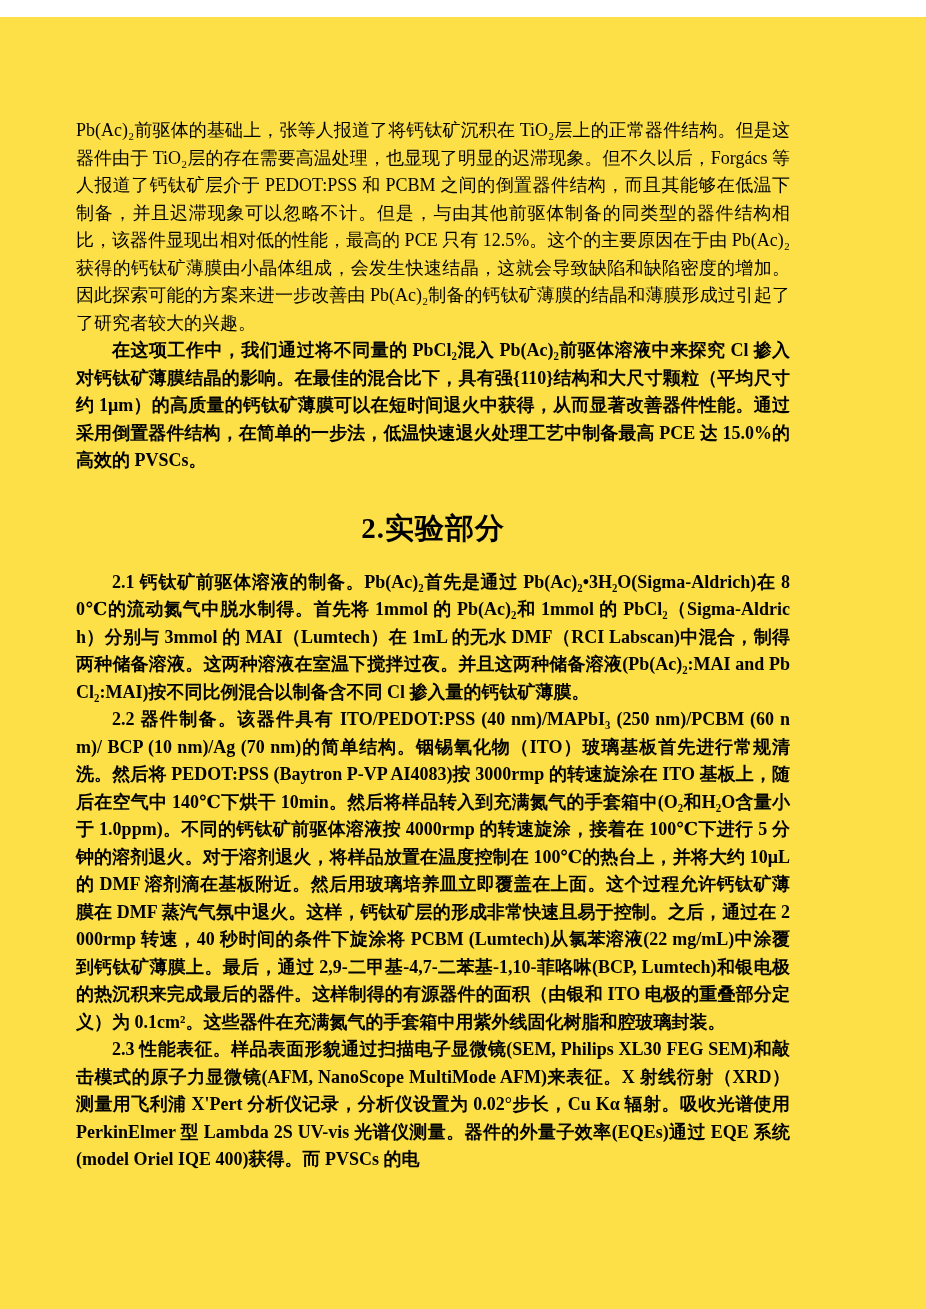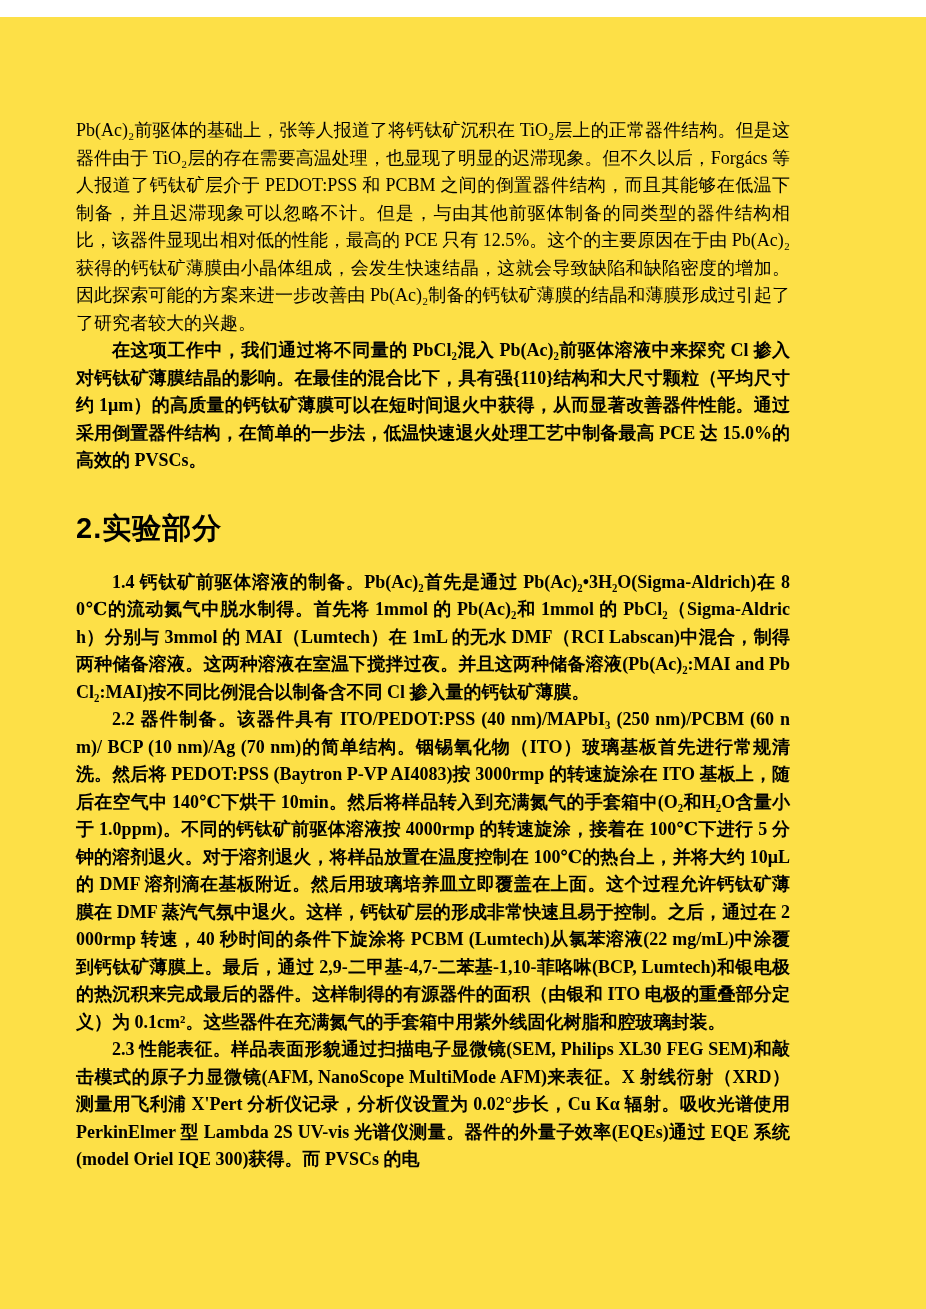--- a/index.html
+++ b/index.html
@@ -24,41 +24,42 @@
     line-height: 27.5px;
     text-align: justify;
     margin: 0;
     word-break: break-all;
   }
   .para.indent {
     text-indent: 2em;
     font-weight: bold;
   }
   .section-heading {
-    font-family: Liberation Sans, sans-serif;
+    font-family: Liberation Serif, serif;
     font-size: 29px;
     font-weight: bold;
     margin: 34px 0 20px 0;
     letter-spacing: 1px;
+    text-align: center;
   }
   .last-line {
     margin-top: 28px;
   }
 </style>
 </head>
 <body>
 
 <div class="page">
 
   <p class="para no-indent">Pb(Ac)₂前驱体的基础上，张等人报道了将钙钛矿沉积在 TiO₂层上的正常器件结构。但是这器件由于 TiO₂层的存在需要高温处理，也显现了明显的迟滞现象。但不久以后，Forgács 等人报道了钙钛矿层介于 PEDOT:PSS 和 PCBM 之间的倒置器件结构，而且其能够在低温下制备，并且迟滞现象可以忽略不计。但是，与由其他前驱体制备的同类型的器件结构相比，该器件显现出相对低的性能，最高的 PCE 只有 12.5%。这个的主要原因在于由 Pb(Ac)₂获得的钙钛矿薄膜由小晶体组成，会发生快速结晶，这就会导致缺陷和缺陷密度的增加。因此探索可能的方案来进一步改善由 Pb(Ac)₂制备的钙钛矿薄膜的结晶和薄膜形成过引起了了研究者较大的兴趣。</p>
 
   <p class="para indent">在这项工作中，我们通过将不同量的 PbCl₂混入 Pb(Ac)₂前驱体溶液中来探究 Cl 掺入对钙钛矿薄膜结晶的影响。在最佳的混合比下，具有强{110}结构和大尺寸颗粒（平均尺寸约 1μm）的高质量的钙钛矿薄膜可以在短时间退火中获得，从而显著改善器件性能。通过采用倒置器件结构，在简单的一步法，低温快速退火处理工艺中制备最高 PCE 达 15.0%的高效的 PVSCs。</p>
 
   <h2 class="section-heading">2.实验部分</h2>
 
-  <p class="para indent">1.4 钙钛矿前驱体溶液的制备。Pb(Ac)₂首先是通过 Pb(Ac)₂•3H₂O(Sigma-Aldrich)在 80℃的流动氮气中脱水制得。首先将 1mmol 的 Pb(Ac)₂和 1mmol 的 PbCl₂（Sigma-Aldrich）分别与 3mmol 的 MAI（Lumtech）在 1mL 的无水 DMF（RCI Labscan)中混合，制得两种储备溶液。这两种溶液在室温下搅拌过夜。并且这两种储备溶液(Pb(Ac)₂:MAI and PbCl₂:MAI)按不同比例混合以制备含不同 Cl 掺入量的钙钛矿薄膜。</p>
+  <p class="para indent">2.1 钙钛矿前驱体溶液的制备。Pb(Ac)₂首先是通过 Pb(Ac)₂•3H₂O(Sigma-Aldrich)在 80℃的流动氮气中脱水制得。首先将 1mmol 的 Pb(Ac)₂和 1mmol 的 PbCl₂（Sigma-Aldrich）分别与 3mmol 的 MAI（Lumtech）在 1mL 的无水 DMF（RCI Labscan)中混合，制得两种储备溶液。这两种溶液在室温下搅拌过夜。并且这两种储备溶液(Pb(Ac)₂:MAI and PbCl₂:MAI)按不同比例混合以制备含不同 Cl 掺入量的钙钛矿薄膜。</p>
 
   <p class="para indent">2.2 器件制备。该器件具有 ITO/PEDOT:PSS (40 nm)/MAPbI₃ (250 nm)/PCBM (60 nm)/ BCP (10 nm)/Ag (70 nm)的简单结构。铟锡氧化物（ITO）玻璃基板首先进行常规清洗。然后将 PEDOT:PSS (Baytron P-VP AI4083)按 3000rmp 的转速旋涂在 ITO 基板上，随后在空气中 140℃下烘干 10min。然后将样品转入到充满氮气的手套箱中(O₂和H₂O含量小于 1.0ppm)。不同的钙钛矿前驱体溶液按 4000rmp 的转速旋涂，接着在 100℃下进行 5 分钟的溶剂退火。对于溶剂退火，将样品放置在温度控制在 100℃的热台上，并将大约 10μL 的 DMF 溶剂滴在基板附近。然后用玻璃培养皿立即覆盖在上面。这个过程允许钙钛矿薄膜在 DMF 蒸汽气氛中退火。这样，钙钛矿层的形成非常快速且易于控制。之后，通过在 2000rmp 转速，40 秒时间的条件下旋涂将 PCBM (Lumtech)从氯苯溶液(22 mg/mL)中涂覆到钙钛矿薄膜上。最后，通过 2,9-二甲基-4,7-二苯基-1,10-菲咯啉(BCP, Lumtech)和银电极的热沉积来完成最后的器件。这样制得的有源器件的面积（由银和 ITO 电极的重叠部分定义）为 0.1cm²。这些器件在充满氮气的手套箱中用紫外线固化树脂和腔玻璃封装。</p>
 
-  <p class="para indent">2.3 性能表征。样品表面形貌通过扫描电子显微镜(SEM, Philips XL30 FEG SEM)和敲击模式的原子力显微镜(AFM, NanoScope MultiMode AFM)来表征。X 射线衍射（XRD）测量用飞利浦 X'Pert 分析仪记录，分析仪设置为 0.02°步长，Cu Kα 辐射。吸收光谱使用 PerkinElmer 型 Lambda 2S UV-vis 光谱仪测量。器件的外量子效率(EQEs)通过 EQE 系统(model Oriel IQE 300)获得。而 PVSCs 的电</p>
+  <p class="para indent">2.3 性能表征。样品表面形貌通过扫描电子显微镜(SEM, Philips XL30 FEG SEM)和敲击模式的原子力显微镜(AFM, NanoScope MultiMode AFM)来表征。X 射线衍射（XRD）测量用飞利浦 X'Pert 分析仪记录，分析仪设置为 0.02°步长，Cu Kα 辐射。吸收光谱使用 PerkinElmer 型 Lambda 2S UV-vis 光谱仪测量。器件的外量子效率(EQEs)通过 EQE 系统(model Oriel IQE 400)获得。而 PVSCs 的电</p>
 
 
 </div>
 
 </body></html>

